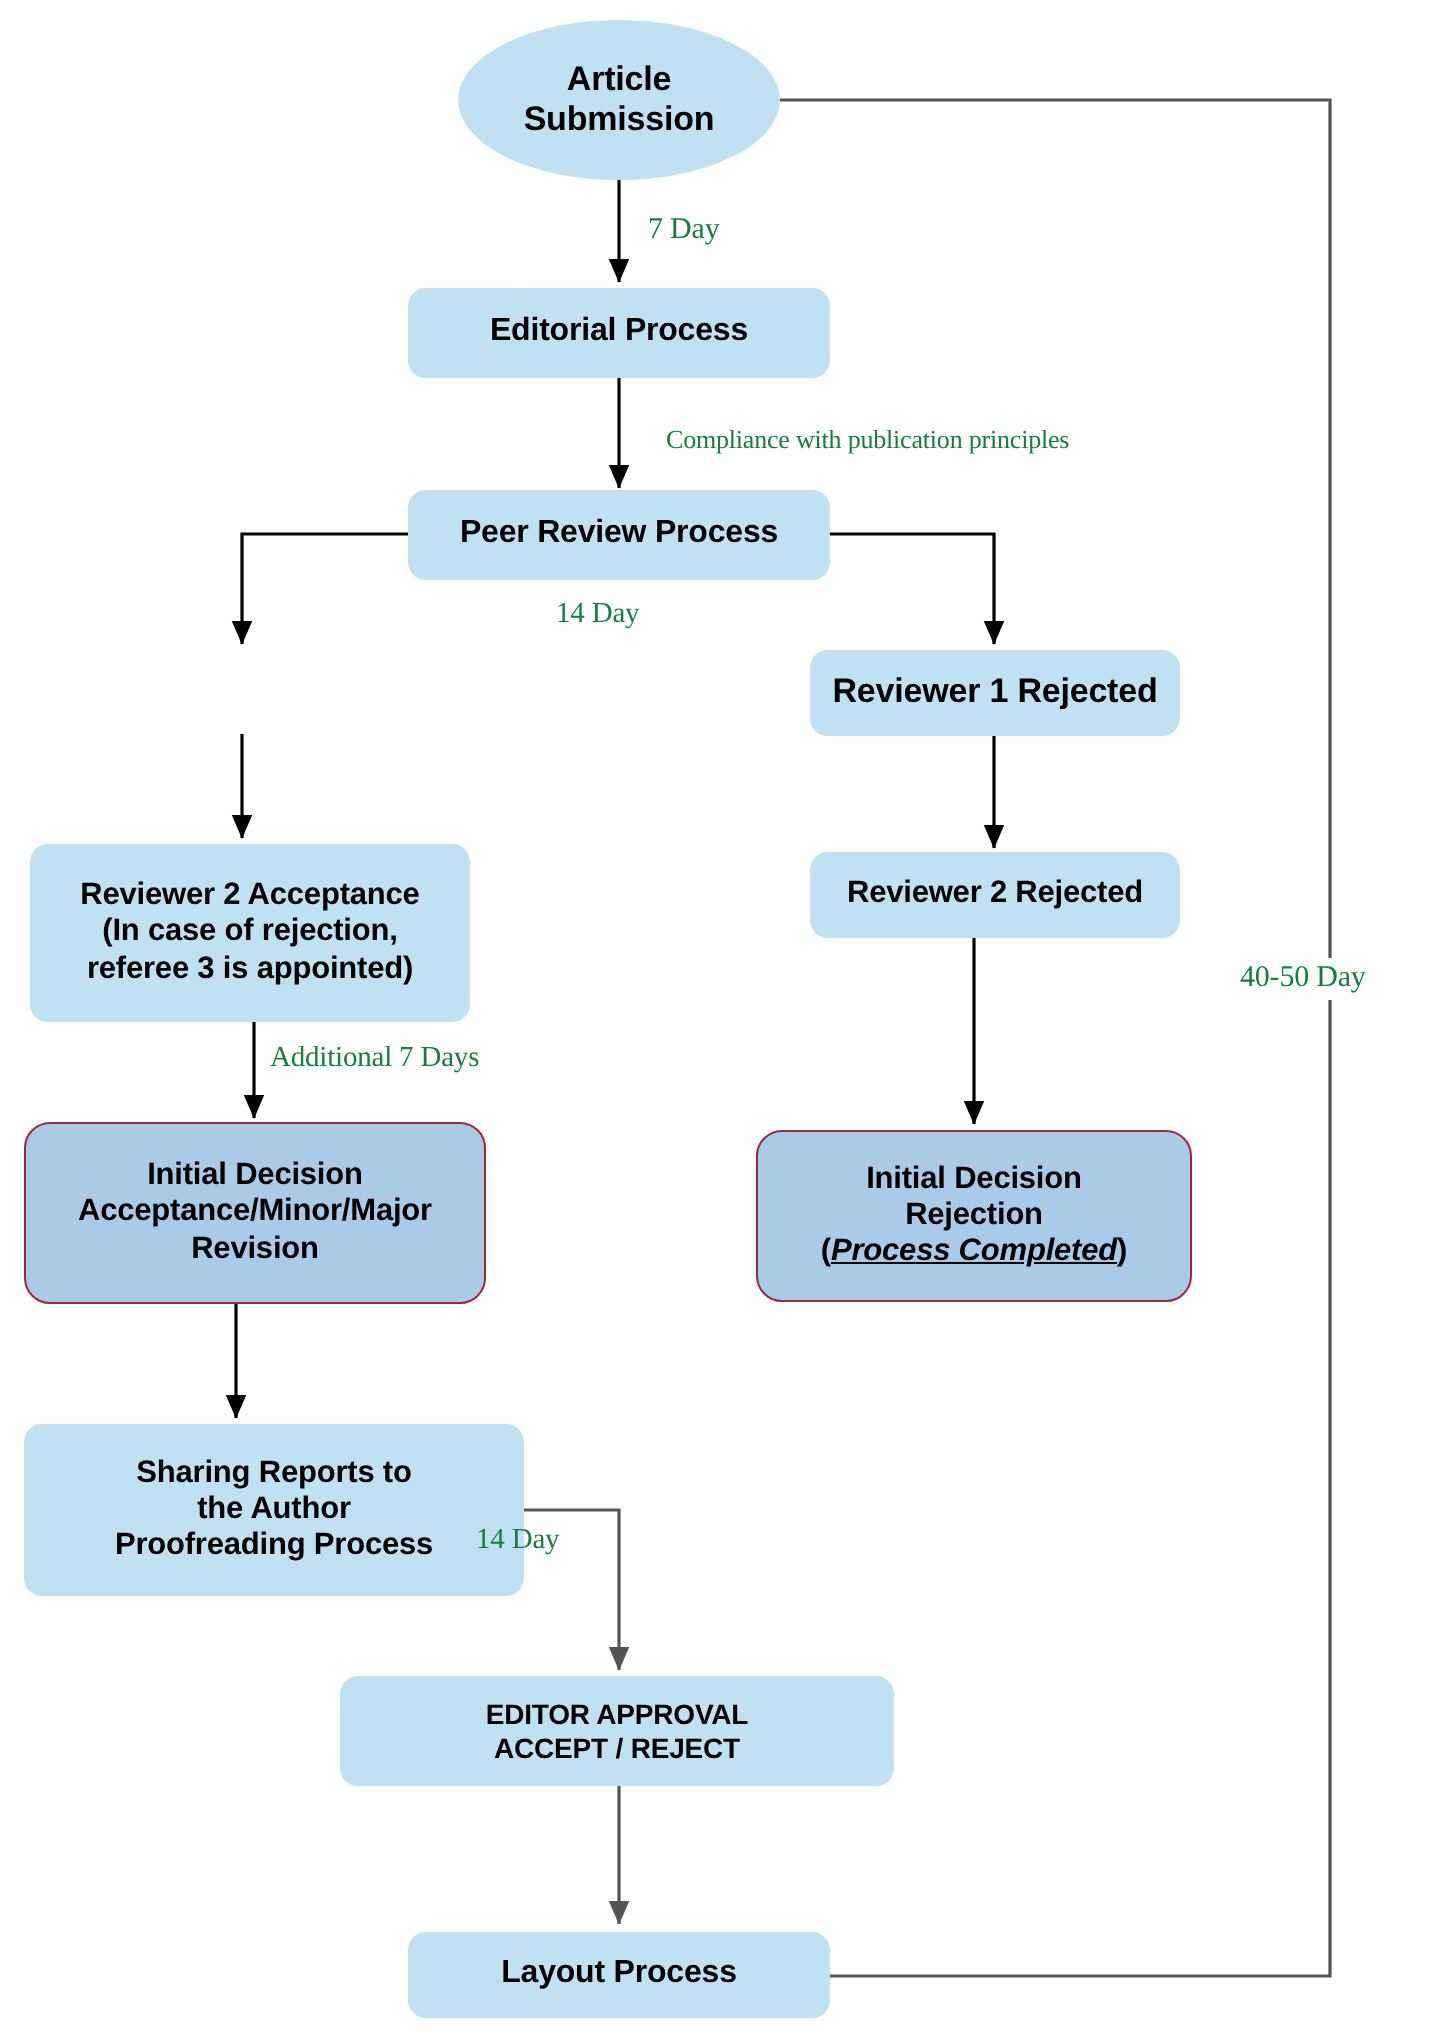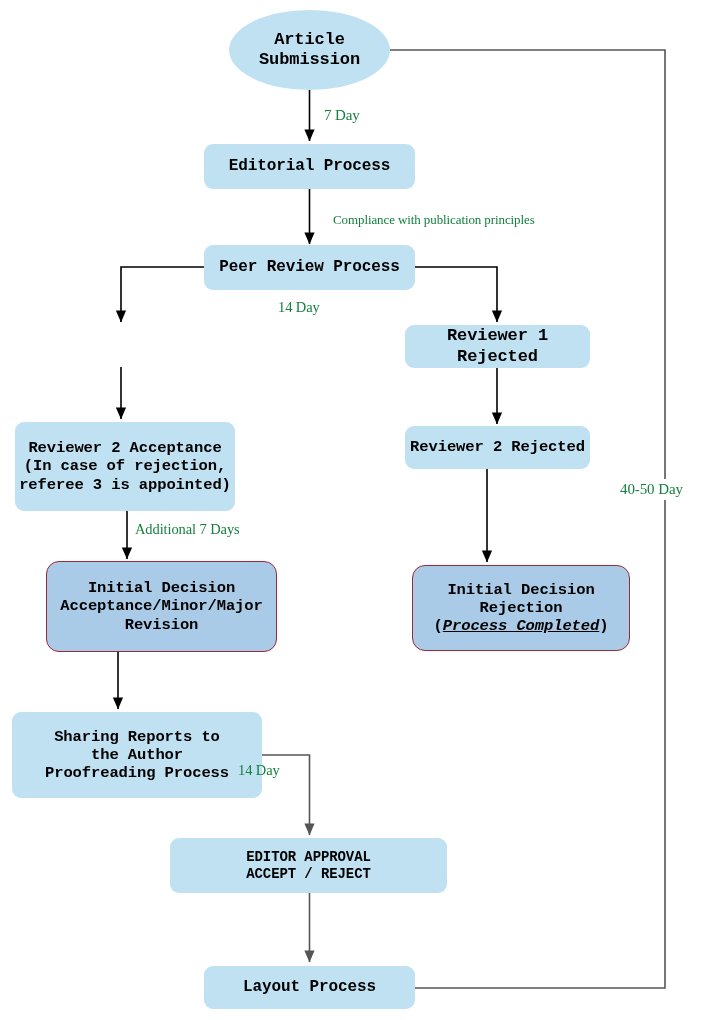--- a/index.html
+++ b/index.html
@@ -32,33 +32,32 @@
   }
   .node {
     position: absolute;
     box-sizing: border-box;
     display: flex;
     align-items: center;
     justify-content: center;
     text-align: center;
     color: #000000;
     font-weight: bold;
-    font-family: Liberation Mono, monospace;
+    font-family: Liberation Sans, sans-serif;
     line-height: 1.18;
     letter-spacing: -0.1px;
   }
   .node.box {
     background: #bfe1f2;
     border-radius: 9px;
   }
   .node.decision {
     background: #a9cbe8;
     border: 1.6px solid #9c2a35;
     border-radius: 13px;
-    margin-left: 34px;
   }
   .node.ellipse {
     background: #bfe1f2;
     border-radius: 50%;
   }
   .node .lbl {
     display: block;
     width: 100%;
     padding: 0 4px;
     box-sizing: border-box;

